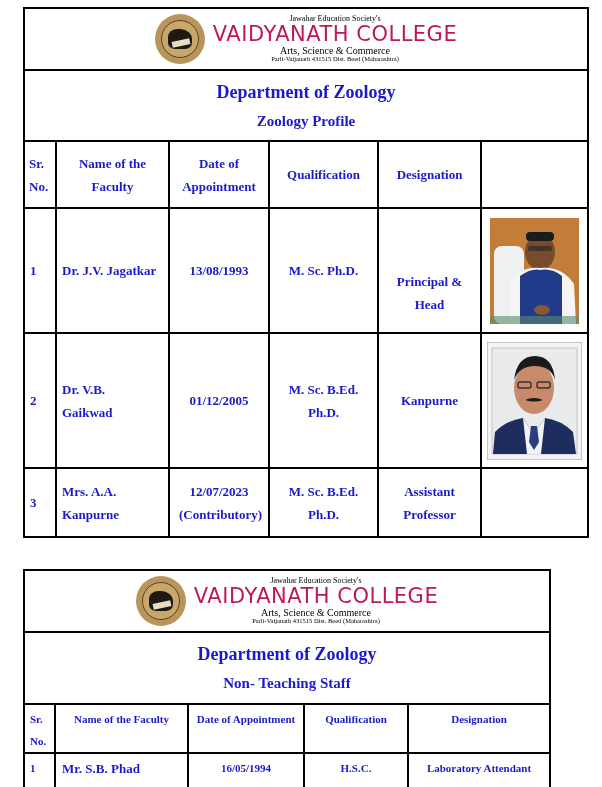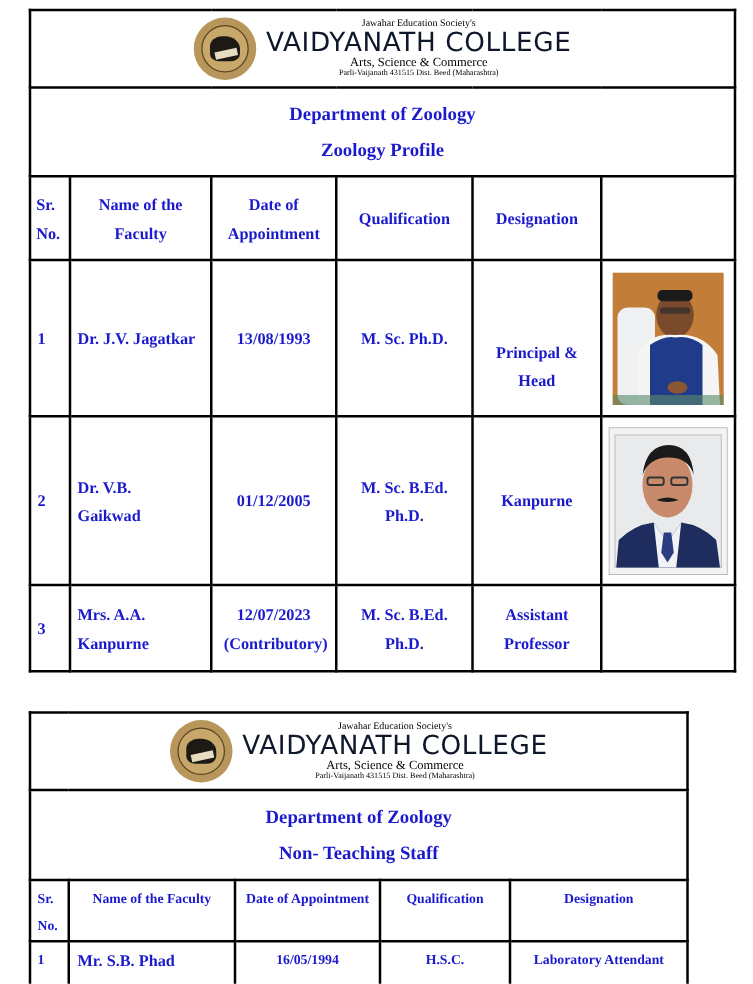--- a/index.html
+++ b/index.html
@@ -7,25 +7,25 @@
   .tbl { position:absolute; border-collapse:collapse; table-layout:fixed; }
   .tbl td { border:2px solid #000; padding:0; color:#1a1acc; font-weight:bold; vertical-align:middle; }
   .banner { text-align:center; }
   .bn { display:flex; align-items:center; justify-content:center; height:100%; }
   .logo { width:50px; height:50px; border-radius:50%; background:#b8955a; position:relative; flex:none; margin-right:8px; }
   .logo .inner { position:absolute; left:6px; top:6px; width:38px; height:38px; border-radius:50%; background:#c7a76a; border:1px solid #5a4420; box-sizing:border-box; }
   .logo .emb { position:absolute; left:13px; top:15px; width:24px; height:20px; background:#1d1a15; border-radius:40% 50% 30% 30%; }
   .logo .emb2 { position:absolute; left:17px; top:26px; width:18px; height:6px; background:#e8ddc2; transform:rotate(-12deg); }
   .college { color:#000; font-weight:normal; text-align:center; line-height:1; }
   .college .soc { font-size:8px; font-family:"Liberation Serif", serif; }
-  .college .name { font-family:"DejaVu Sans", sans-serif; font-size:21px; letter-spacing:0.5px; color:#0f172a; margin:1px 0 1px; }
+  .college .name { font-family:"DejaVu Sans", sans-serif; font-size:21px; letter-spacing:0.5px; color:#be185d; margin:1px 0 1px; }
   .college .arts { font-size:10px; font-family:"Liberation Serif", serif; }
   .college .addr { font-size:6.5px; font-family:"Liberation Serif", serif; }
   .dept { text-align:center; }
-  .dept .d { font-size:15px; line-height:24px; }
+  .dept .d { font-size:18px; line-height:24px; }
   .dept .s { font-size:15px; line-height:22px; margin-top:6px; }
   .hcell { text-align:center; font-size:13px; line-height:23px; }
   .cell { text-align:center; font-size:13px; line-height:23px; }
   .cell.left { text-align:left; padding-left:6px; }
   .cell.sr { text-align:left; padding-left:5px; font-size:13px; }
   .photo { display:block; margin:0 auto; }
   .t2 .hcell { font-size:11px; line-height:22px; vertical-align:top; padding-top:3px; }
   .t2 .cell { font-size:11px; vertical-align:top; padding-top:3px; }
   .t2 .name1 { font-size:13px; text-align:left; padding-left:6px; }
 </style>

